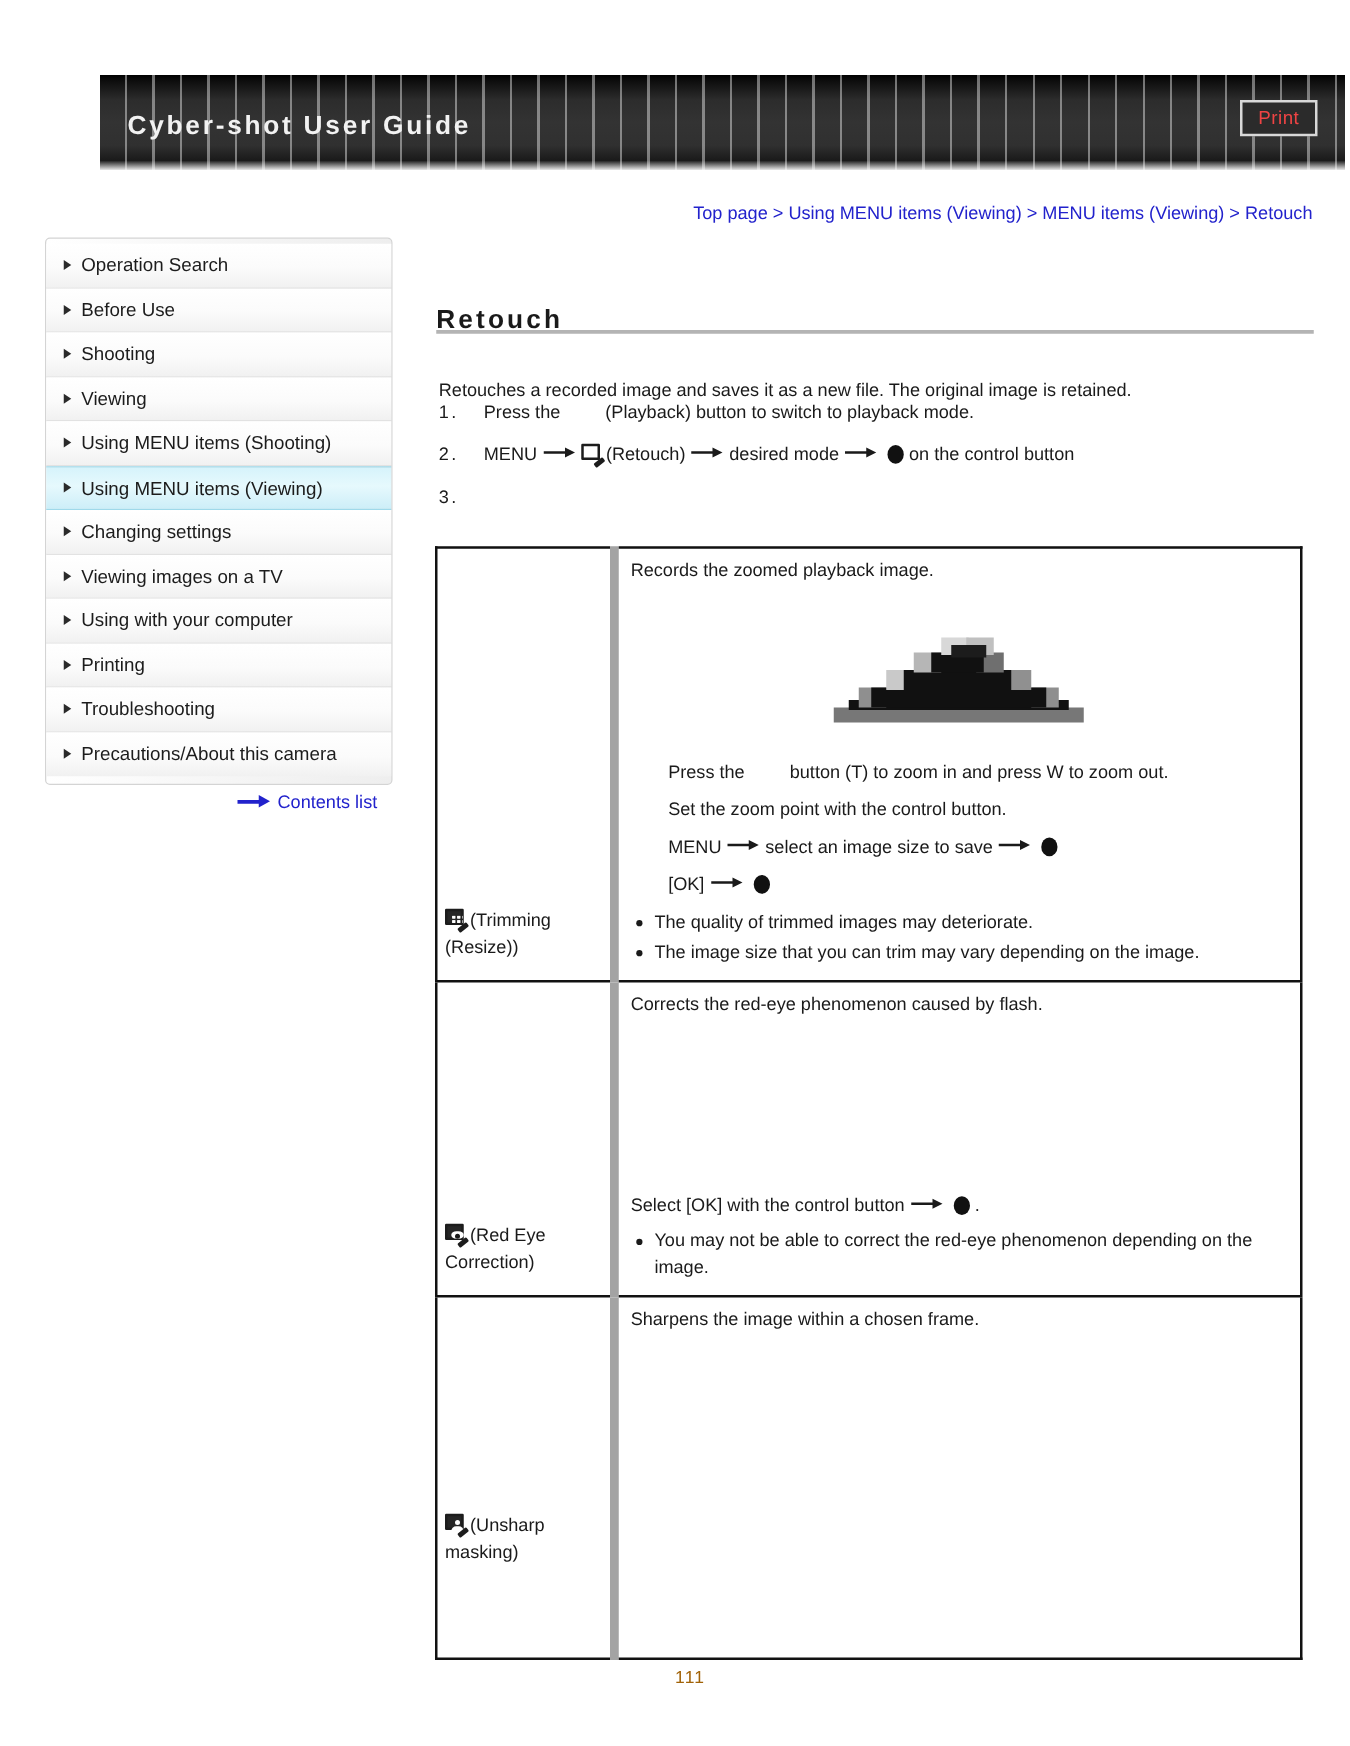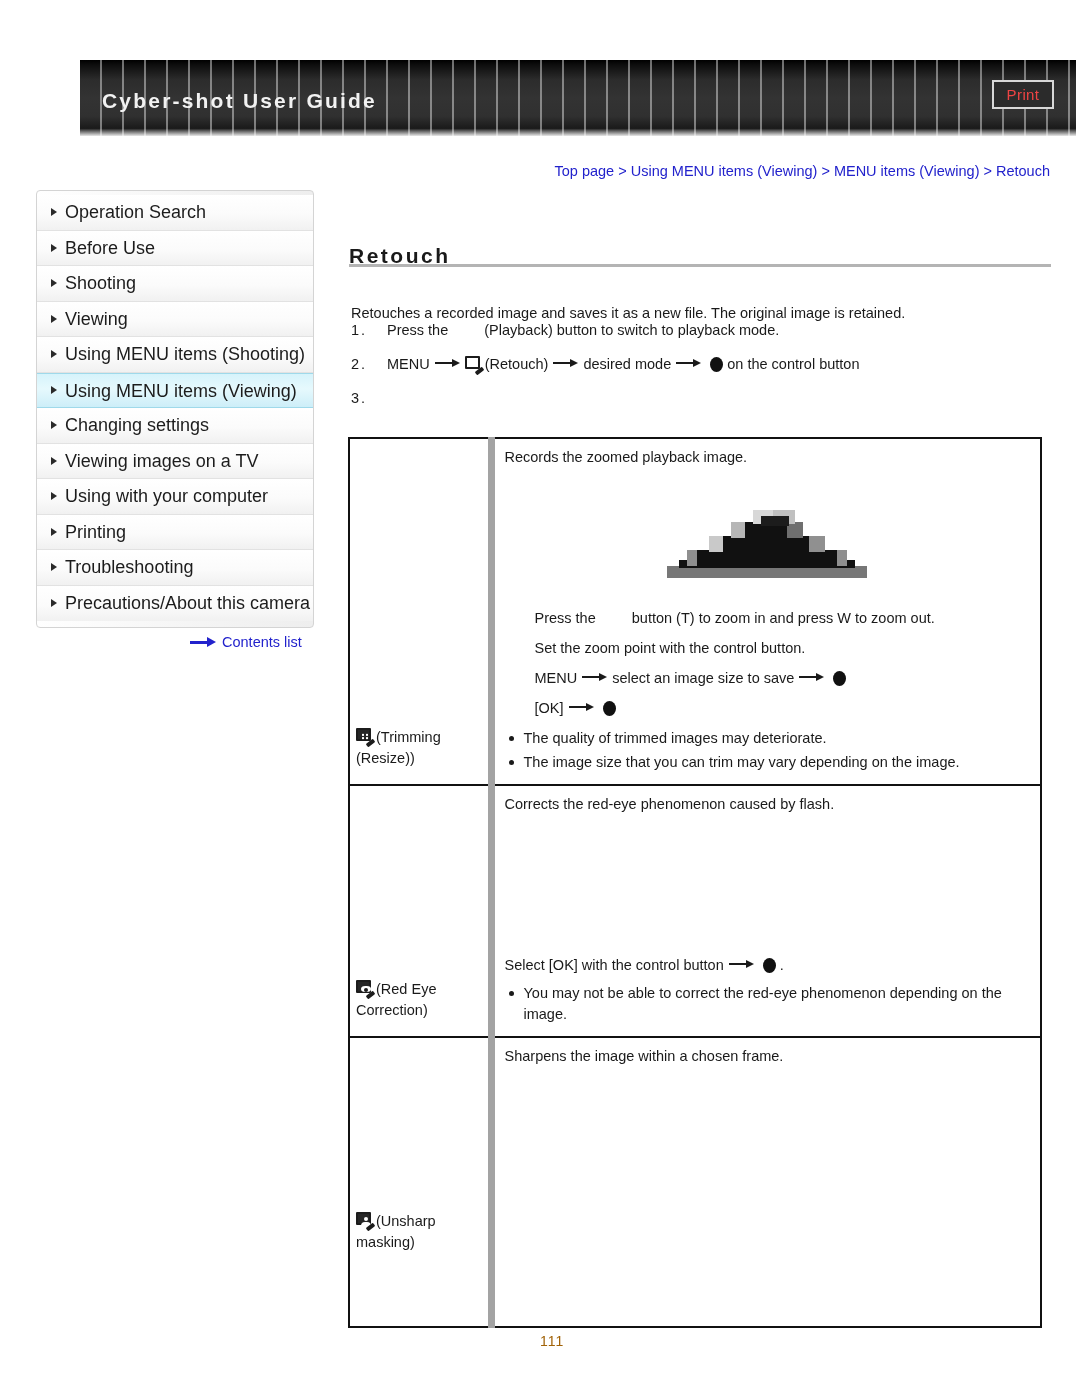--- a/index.html
+++ b/index.html
@@ -73,21 +73,21 @@
     border: 1px solid #d4d4d4;
     border-radius: 4px;
     background: linear-gradient(to right, #ffffff 0%, #f4f4f4 60%, #eeeeee 100%);
     padding: 4px 0 6px 0;
   }
   .nav-item {
     position: relative;
     height: 35.5px;
     line-height: 35.5px;
     padding-left: 28px;
-    font-size: 18px;
+    font-size: 15px;
     color: #1c1c1c;
     border-bottom: 1px solid #e2e2e2;
     background: linear-gradient(to bottom, #ffffff 0%, #fbfbfb 55%, #f1f1f1 100%);
     white-space: nowrap;
   }
   .nav-item:last-child { border-bottom: none; }
   .nav-item .bullet {
     position: absolute;
     left: 14px;
     top: 50%;

